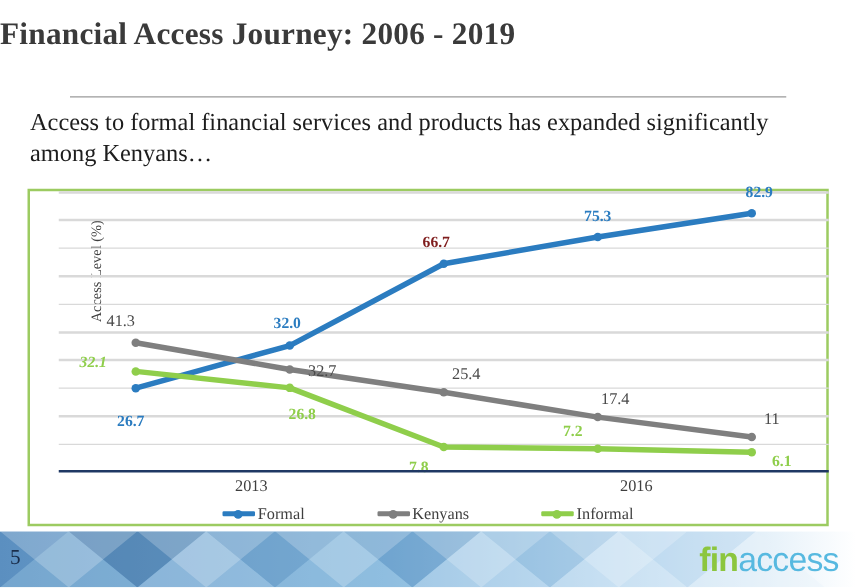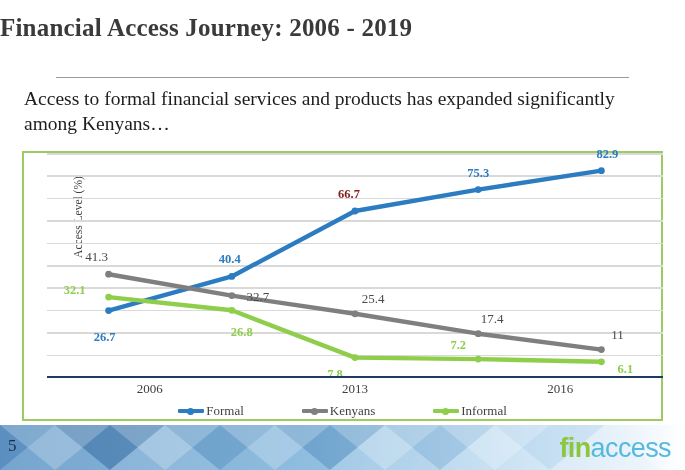--- a/index.html
+++ b/index.html
@@ -264,41 +264,40 @@
         <polyline points="61.6,144.10666666666665 184.8,157.29777777777775 308,204.58666666666667 431.2,206.07999999999998 554.4,208.8177777777778" fill="none" stroke="#8fce4b" stroke-width="4.4" stroke-linejoin="round" stroke-linecap="round"></polyline>
         <circle cx="61.6" cy="144.10666666666665" r="3.4" fill="#8fce4b"></circle>
         <circle cx="184.8" cy="157.29777777777775" r="3.4" fill="#8fce4b"></circle>
         <circle cx="308" cy="204.58666666666667" r="3.4" fill="#8fce4b"></circle>
         <circle cx="431.2" cy="206.07999999999998" r="3.4" fill="#8fce4b"></circle>
         <circle cx="554.4" cy="208.8177777777778" r="3.4" fill="#8fce4b"></circle>
       </svg>
 
     <div id="data-labels">
         <div class="dlabel" style="left: 57.6px; top: 183.547px; color: rgb(43, 124, 192);">26.7</div>
-        <div class="dlabel" style="left: 182.8px; top: 106.449px; color: rgb(43, 124, 192);">40.4</div>
+        <div class="dlabel" style="left: 182.8px; top: 106.449px; color: rgb(43, 124, 192);">32.0</div>
         <div class="dlabel" style="left: 302px; top: 40.9911px; color: #7f1d1d;">66.7</div>
         <div class="dlabel" style="left: 431.2px; top: 19.5867px; color: rgb(43, 124, 192);">75.3</div>
         <div class="dlabel" style="left: 560.4px; top: 0.671111px; color: rgb(43, 124, 192);">82.9</div>
         <div class="dlabel plain" style="left: 49.6px; top: 104.209px; color: rgb(74, 74, 74);">41.3</div>
         <div class="dlabel plain" style="left: 210.8px; top: 143.613px; color: rgb(74, 74, 74);">32.7</div>
         <div class="dlabel plain" style="left: 326px; top: 145.782px; color: rgb(74, 74, 74);">25.4</div>
         <div class="dlabel plain" style="left: 445.2px; top: 165.693px; color: rgb(74, 74, 74);">17.4</div>
         <div class="dlabel plain" style="left: 570.4px; top: 181.622px; color: rgb(74, 74, 74);">11</div>
-        <div class="dlabel" style="left: 27.6px; top: 137.107px; color: rgb(143, 206, 75);">32.1</div>
+        <div class="dlabel" style="left: 27.6px; top: 137.107px; color: rgb(143, 206, 75); font-style: italic;">32.1</div>
         <div class="dlabel" style="left: 194.8px; top: 179.298px; color: rgb(143, 206, 75);">26.8</div>
         <div class="dlabel" style="left: 288px; top: 220.587px; color: rgb(143, 206, 75);">7.8</div>
         <div class="dlabel" style="left: 411.2px; top: 192.08px; color: rgb(143, 206, 75);">7.2</div>
         <div class="dlabel" style="left: 578.4px; top: 215.818px; color: rgb(143, 206, 75);">6.1</div>
       </div>
   </div>
 
   <div id="axis-line"></div>
 
   <div id="x-axis">
-      <div class="xtick">2006</div>
       <div class="xtick">2013</div>
       <div class="xtick">2016</div>
     </div>
 
   <div id="legend">
       <div class="legend-item">
         <span class="legend-swatch">
           <span class="bar" style="background: rgb(43, 124, 192);"></span>
           <span class="dot" style="background: rgb(43, 124, 192);"></span>
         </span>

